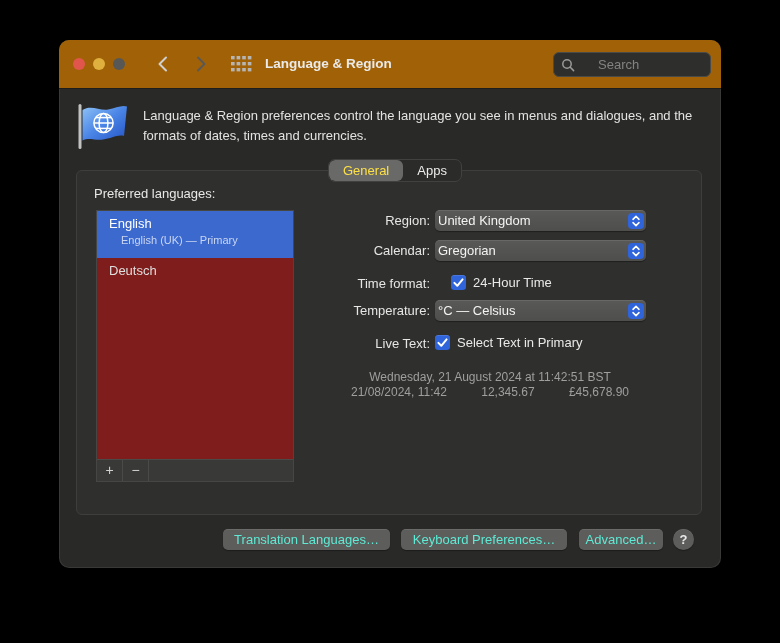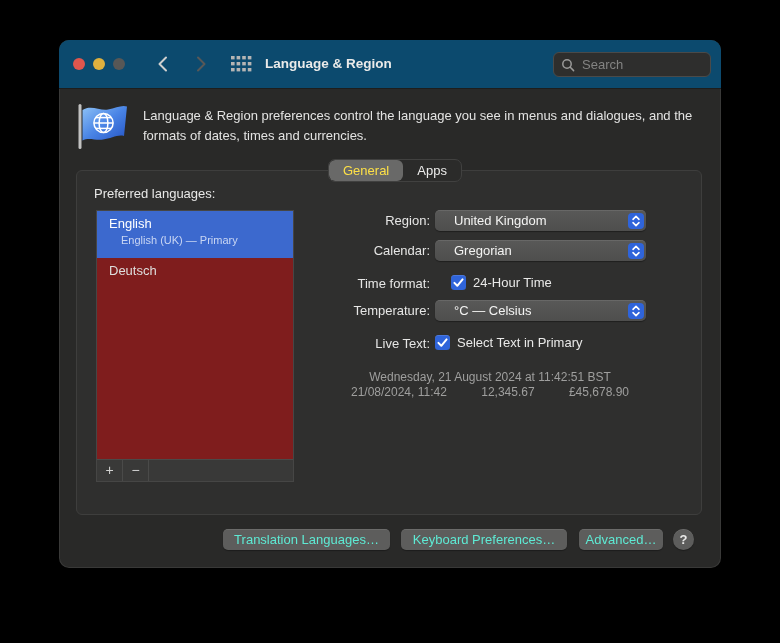--- a/index.html
+++ b/index.html
@@ -4,34 +4,34 @@
 <style>
   html,body{margin:0;padding:0;background:#000;}
   #screen{position:relative;width:780px;height:643px;background:#000;overflow:hidden;
     font-family:"Liberation Sans","DejaVu Sans",sans-serif;-webkit-font-smoothing:antialiased;}
 
   
   .window{position:absolute;left:59px;top:40px;width:662px;height:528px;background:#292928;
     border-radius:10px;box-shadow:inset 0 0 0 1px rgba(255,255,255,0.08),0 24px 50px rgba(0,0,0,0.65);}
 
   
-  .titlebar{position:absolute;left:0;top:0;width:662px;height:48px;background:#0c4a6e;
+  .titlebar{position:absolute;left:0;top:0;width:662px;height:48px;background:#a16207;
     border-bottom:1px solid #1e1e1d;border-radius:10px 10px 0 0;}
   .traffic{position:absolute;top:18px;width:12px;height:12px;border-radius:50%;}
   .t-red{left:14px;background:#e0564d;}
   .t-yellow{left:34px;background:#dfb03e;}
   .t-green{left:54px;background:#575756;}
   .navbtn{position:absolute;top:15px;width:14px;height:18px;}
   .nav-back{left:97px;}
   .nav-fwd{left:135px;}
   .gridicon{position:absolute;left:172px;top:16px;width:21px;height:16px;}
   .wintitle{position:absolute;left:206px;top:0;height:48px;line-height:48px;
     font-size:13.5px;font-weight:bold;color:#eaeae9;white-space:nowrap;}
   .search{position:absolute;left:494px;top:12px;width:158px;height:25px;background:#2e2e2d;
-    border:1px solid #4a4a49;border-radius:6px;box-sizing:border-box;display:flex;align-items:center;}
+    border:1px solid #4a4a49;border-radius:6px;box-sizing:border-box;display:flex;align-items:center;gap:16px;}
   .search svg{margin-left:7px;flex:0 0 auto;}
   .search input{background:transparent;border:none;outline:none;color:#cfcfce;font-size:13px;
     margin-left:5px;width:110px;font-family:inherit;}
   .search input::placeholder{color:#838382;}
 
   
   .flag{position:absolute;left:19px;top:62px;width:50px;height:49px;}
   .headdesc{position:absolute;left:84px;top:66px;width:566px;font-size:13px;line-height:19.5px;color:#e3e3e2;}
 
   
@@ -53,21 +53,21 @@
   .lang-sub{font-size:11px;color:#8d8d8c;margin-top:3px;}
   .langrow.selected .lang-sub{color:#c9d6f3;padding-left:12px;}
   .list-spacer{flex:1;}
   .listfooter{height:21px;background:#393938;border-top:1px solid #4a4a49;display:flex;}
   .lf-btn{width:25px;text-align:center;line-height:20px;font-size:14px;color:#d2d2d1;
     border-right:1px solid #4a4a49;}
   .rowlabel{position:absolute;left:200px;width:171px;text-align:right;font-size:13px;color:#e6e6e5;}
   .dropdown{position:absolute;left:376px;width:211px;height:21px;border-radius:5px;
     background:linear-gradient(#595958,#4e4e4d);
     box-shadow:inset 0 0.5px 0 rgba(255,255,255,0.18),0 1px 1px rgba(0,0,0,0.35);}
-  .dd-text{font-size:13px;color:#f4f4f3;line-height:21px;padding-left:19px;white-space:nowrap;}
+  .dd-text{font-size:13px;color:#f4f4f3;line-height:21px;padding-left:3px;white-space:nowrap;}
   .stepper{position:absolute;right:2px;top:2.5px;width:16px;height:16px;border-radius:4px;background:#2f64da;}
   .checkrow{position:absolute;left:376px;display:flex;align-items:center;height:16px;}
   .checkbox{width:15px;height:15px;border-radius:3.5px;background:#2f64da;margin-right:7px;
     box-shadow:inset 0 0.5px 0 rgba(255,255,255,0.25);}
   .checklabel{font-size:13px;color:#e9e9e8;white-space:nowrap;}
 
   
   .preview{position:absolute;left:217px;top:330px;width:428px;text-align:center;z-index:5;
     font-size:12px;color:#9f9f9e;line-height:14.5px;}
   .preview .seg{display:inline-block;}

